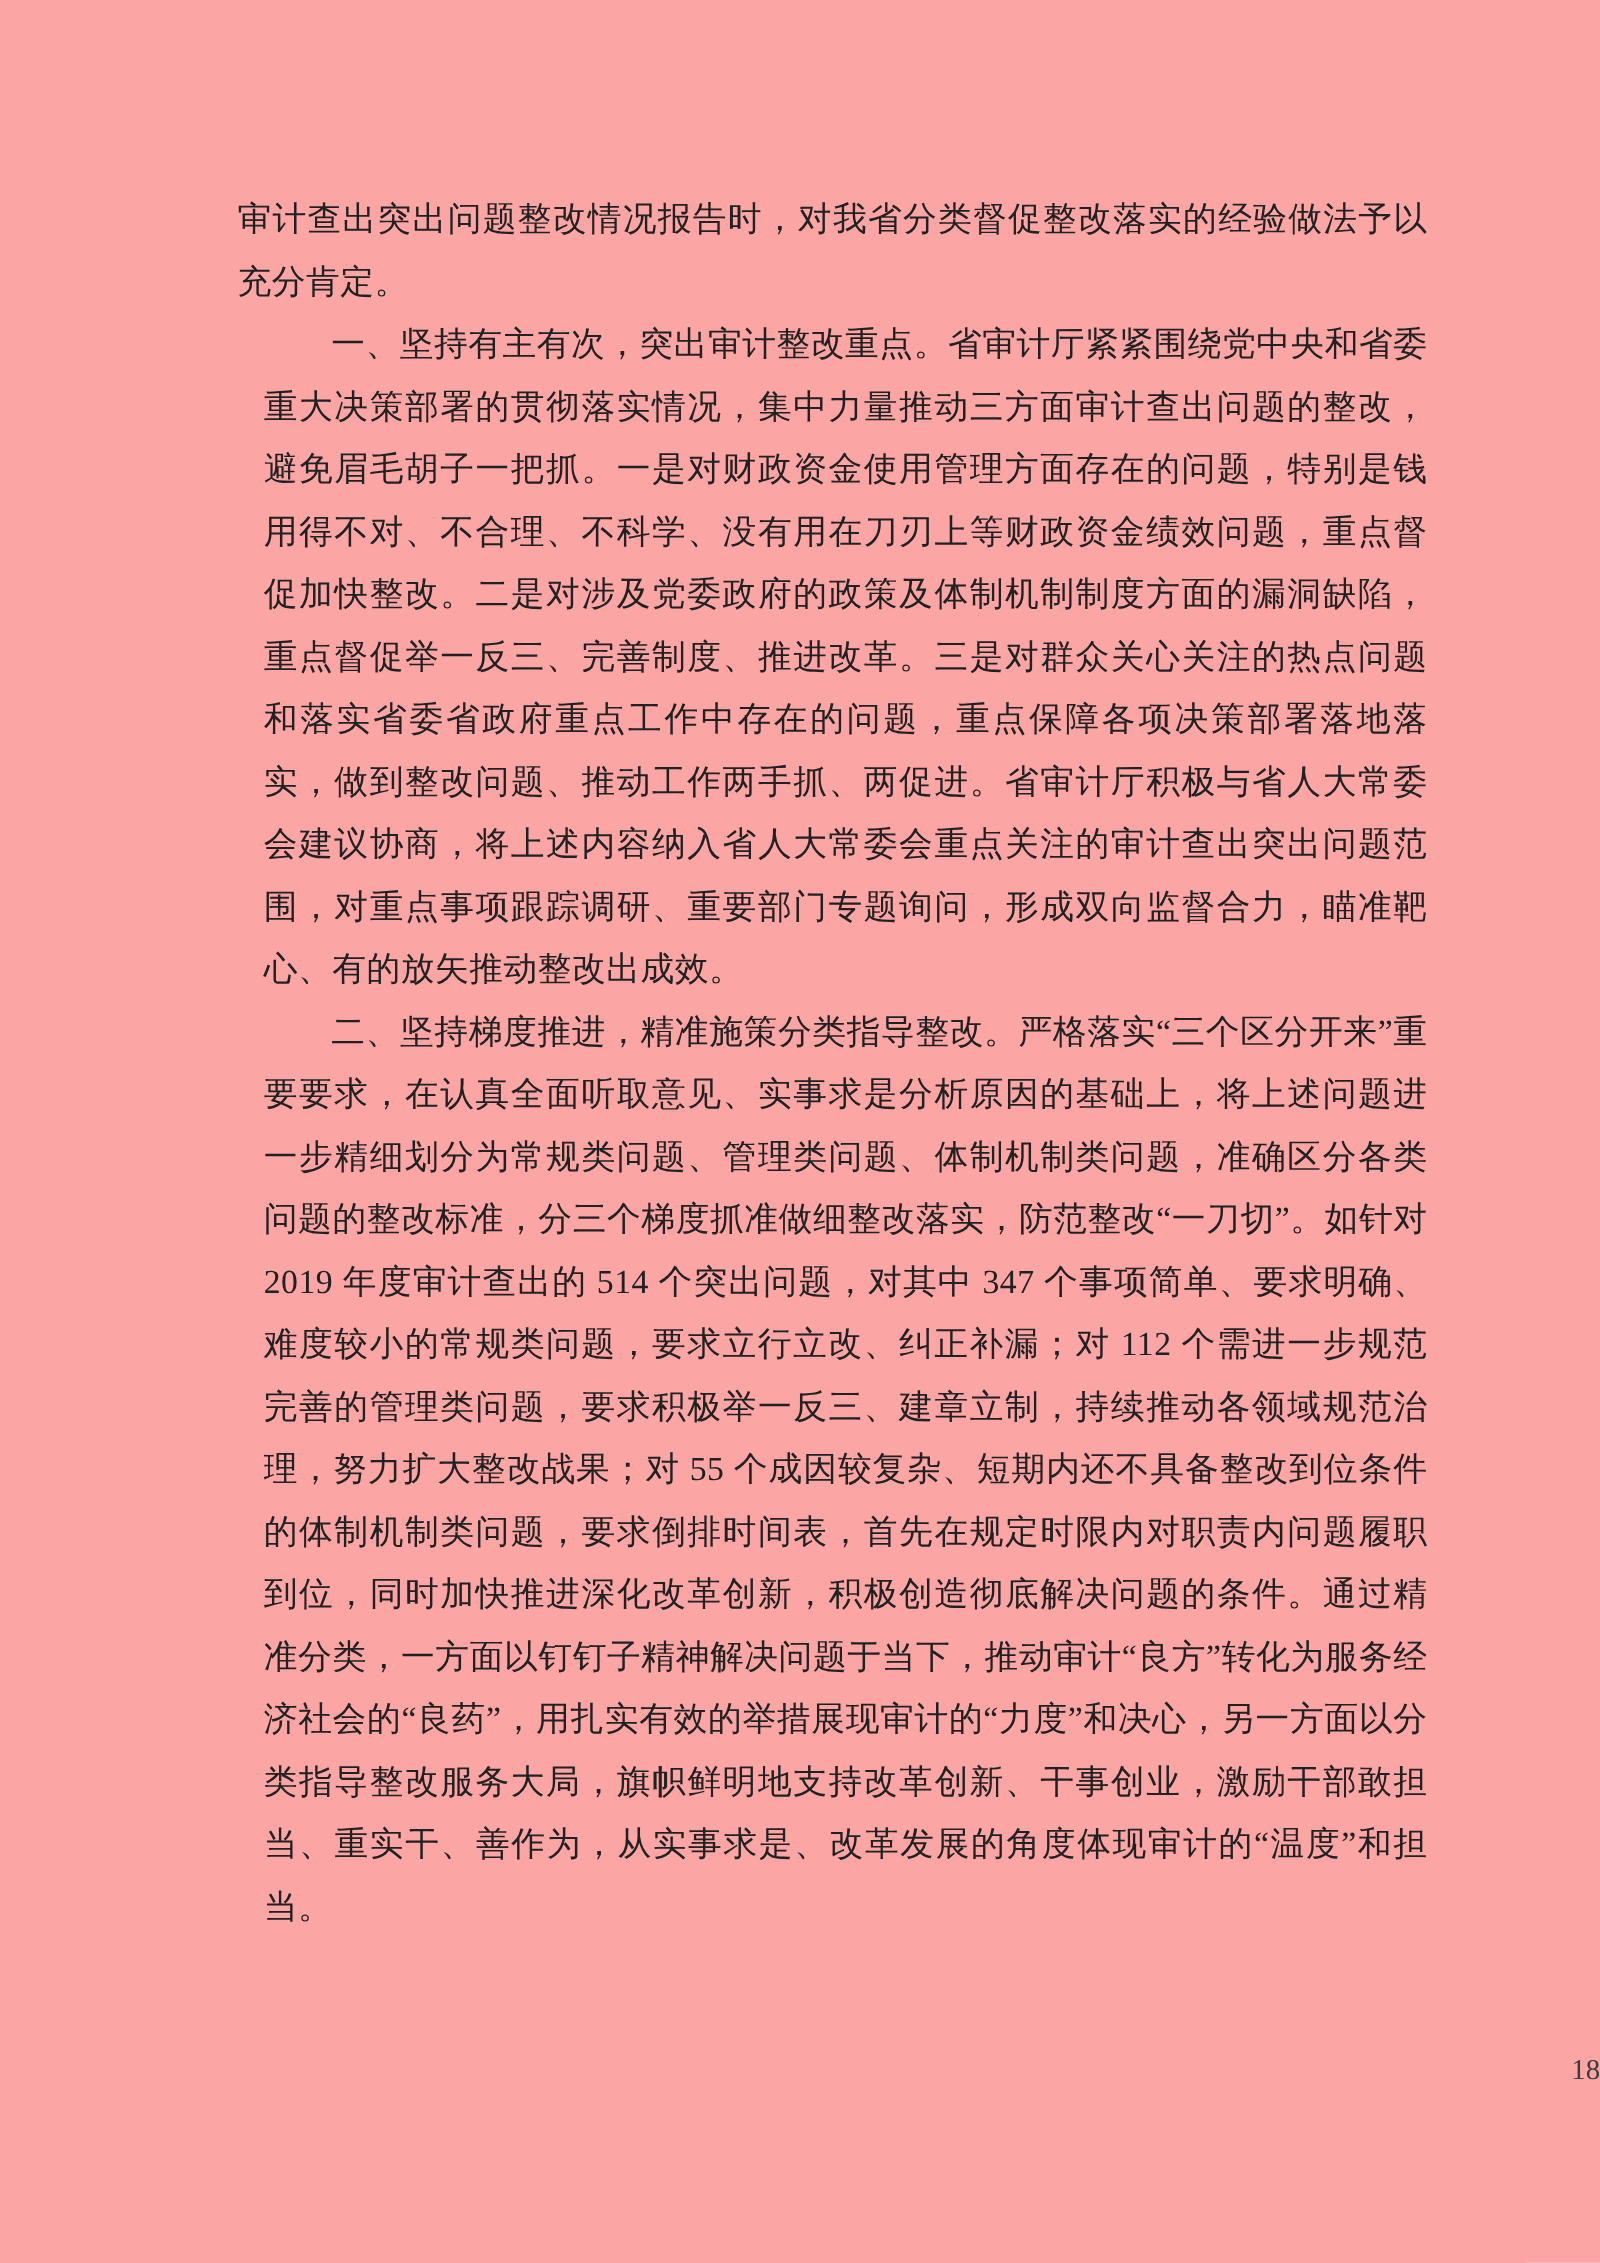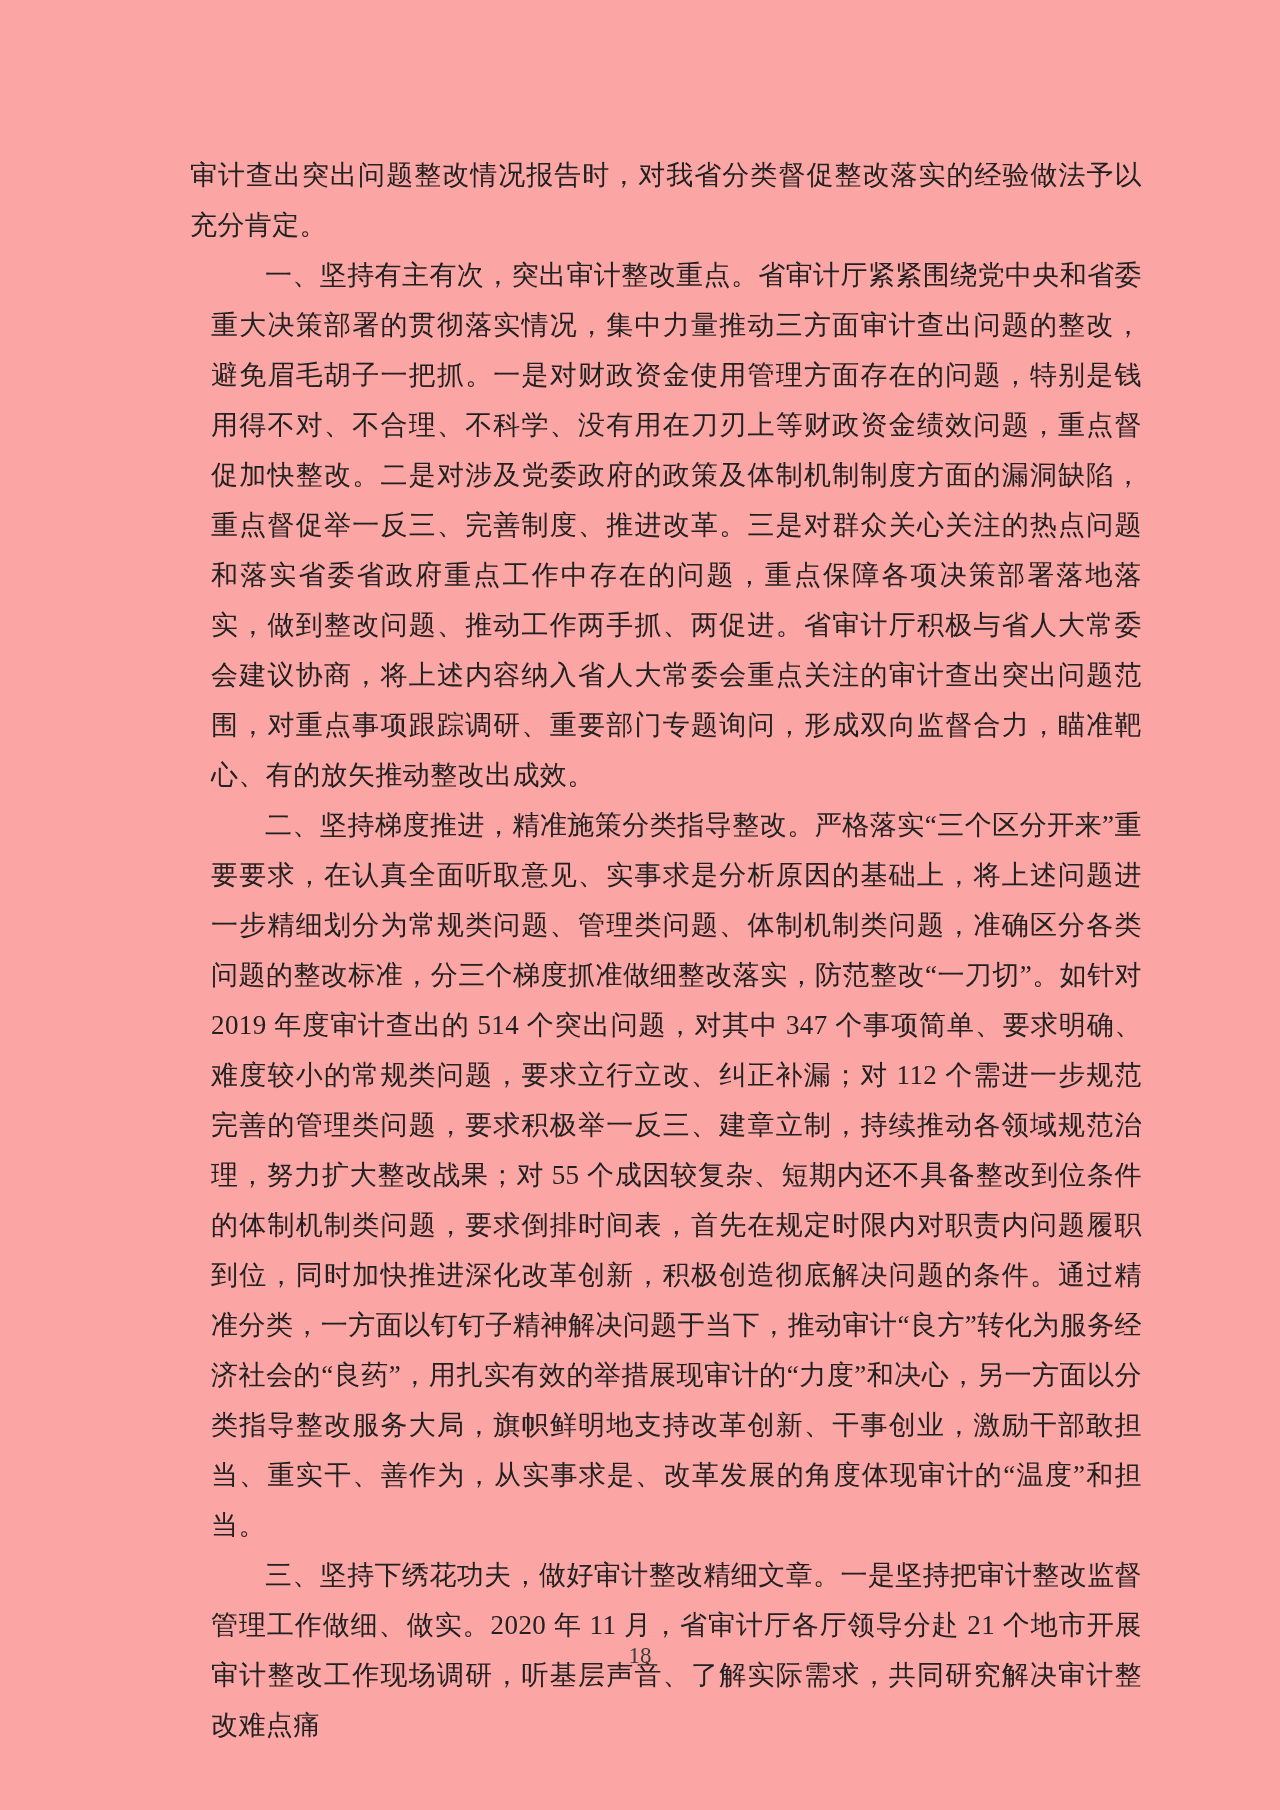--- a/index.html
+++ b/index.html
@@ -37,30 +37,29 @@
   }
   .doc-body p.indent {
     text-indent: 2em;
     margin-left: 21px;
   }
   .page-number {
     position: absolute;
     top: 1641px;
     left: 0;
     width: 100%;
-    text-align: center;
+    text-align: right;
     font-size: 23px;
     line-height: 30px;
     color: #3c3c3c;
   }
 </style>
 </head>
 <body>
 
 <main class="page">
   <section class="doc-body" id="doc-body">
       <p>审计查出突出问题整改情况报告时，对我省分类督促整改落实的经验做法予以充分肯定。</p>
       <p class="indent">一、坚持有主有次，突出审计整改重点。省审计厅紧紧围绕党中央和省委重大决策部署的贯彻落实情况，集中力量推动三方面审计查出问题的整改，避免眉毛胡子一把抓。一是对财政资金使用管理方面存在的问题，特别是钱用得不对、不合理、不科学、没有用在刀刃上等财政资金绩效问题，重点督促加快整改。二是对涉及党委政府的政策及体制机制制度方面的漏洞缺陷，重点督促举一反三、完善制度、推进改革。三是对群众关心关注的热点问题和落实省委省政府重点工作中存在的问题，重点保障各项决策部署落地落实，做到整改问题、推动工作两手抓、两促进。省审计厅积极与省人大常委会建议协商，将上述内容纳入省人大常委会重点关注的审计查出突出问题范围，对重点事项跟踪调研、重要部门专题询问，形成双向监督合力，瞄准靶心、有的放矢推动整改出成效。</p>
       <p class="indent">二、坚持梯度推进，精准施策分类指导整改。严格落实“三个区分开来”重要要求，在认真全面听取意见、实事求是分析原因的基础上，将上述问题进一步精细划分为常规类问题、管理类问题、体制机制类问题，准确区分各类问题的整改标准，分三个梯度抓准做细整改落实，防范整改“一刀切”。如针对 2019 年度审计查出的 514 个突出问题，对其中 347 个事项简单、要求明确、难度较小的常规类问题，要求立行立改、纠正补漏；对 112 个需进一步规范完善的管理类问题，要求积极举一反三、建章立制，持续推动各领域规范治理，努力扩大整改战果；对 55 个成因较复杂、短期内还不具备整改到位条件的体制机制类问题，要求倒排时间表，首先在规定时限内对职责内问题履职到位，同时加快推进深化改革创新，积极创造彻底解决问题的条件。通过精准分类，一方面以钉钉子精神解决问题于当下，推动审计“良方”转化为服务经济社会的“良药”，用扎实有效的举措展现审计的“力度”和决心，另一方面以分类指导整改服务大局，旗帜鲜明地支持改革创新、干事创业，激励干部敢担当、重实干、善作为，从实事求是、改革发展的角度体现审计的“温度”和担当。</p>
-      <p class="indent">三、坚持下绣花功夫，做好审计整改精细文章。一是坚持把审计整改监督管理工作做细、做实。2020 年 11 月，省审计厅各厅领导分赴 21 个地市开展审计整改工作现场调研，听基层声音、了解实际需求，共同研究解决审计整改难点痛</p>
     </section>
   <footer class="page-number">18</footer>
 </main>
 
 </body></html>

